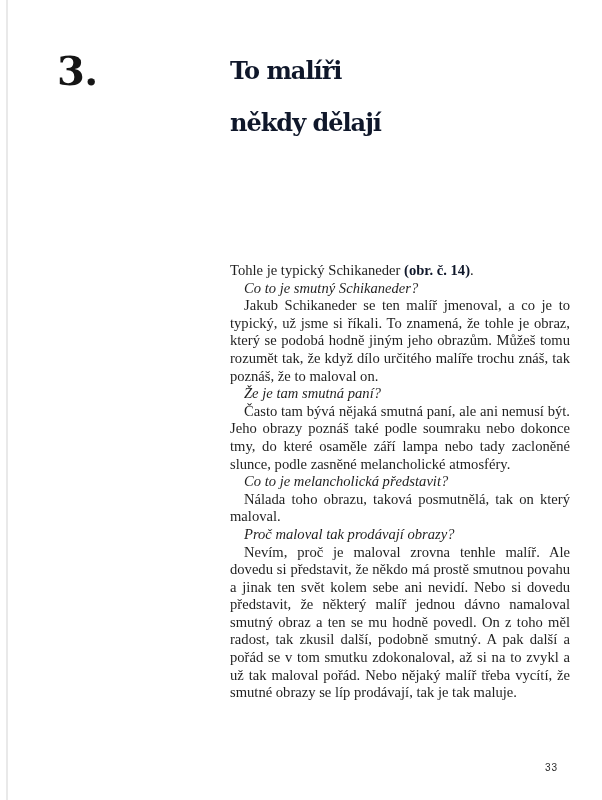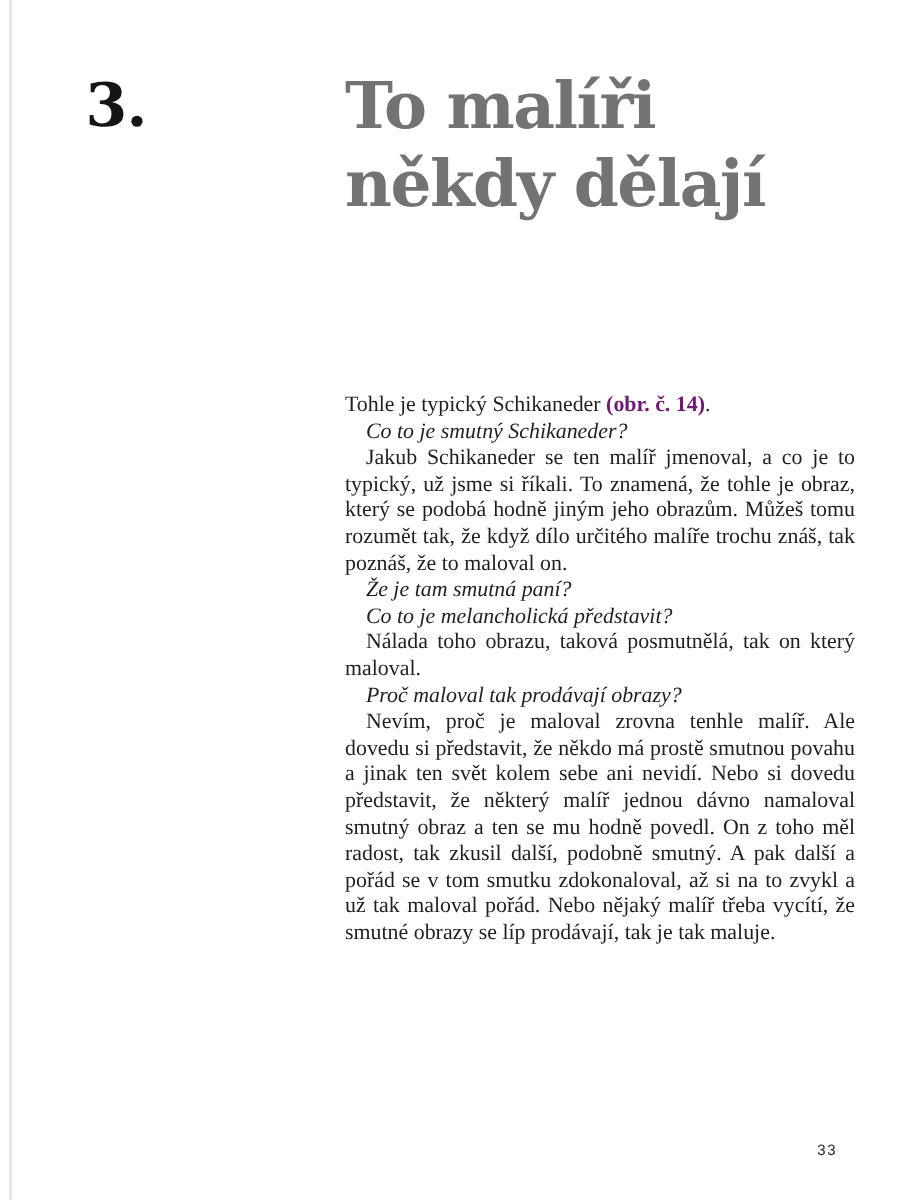--- a/index.html
+++ b/index.html
@@ -34,23 +34,23 @@
     line-height: 52px;
     color: #151515;
     letter-spacing: -0.5px;
   }
   .chapter-title {
     position: absolute;
     left: 230px;
     top: 45px;
     font-family: "DejaVu Serif", serif;
     font-weight: 700;
-    font-size: 43px;
+    font-size: 24px;
     line-height: 52px;
-    color: #737373;
+    color: #0f172a;
     letter-spacing: -1px;
   }
   .body-text {
     position: absolute;
     left: 230px;
     top: 262px;
     width: 340px;
     font-family: "Liberation Serif", serif;
     font-size: 14.6px;
     line-height: 17.6px;
@@ -63,21 +63,21 @@
     text-indent: 14px;
     hyphens: auto;
   }
   .body-text p.opening {
     text-indent: 0;
   }
   .body-text p.question {
     font-style: italic;
   }
   .figure-ref {
-    color: #701a75;
+    color: #0f172a;
     font-weight: 700;
     cursor: pointer;
   }
   .page-number {
     position: absolute;
     right: 44px;
     top: 762px;
     font-family: Liberation Sans, sans-serif;
     font-size: 10px;
     letter-spacing: 1px;
@@ -101,20 +101,21 @@
   <div class="body-text">
 
     <p class="opening"><span>Tohle je typický Schikaneder </span><span class="figure-ref">(obr. č. 14)</span><span>.</span></p>
 
     <p class="question">Co to je smutný Schikaneder?</p>
 
     <p class="answer">Jakub Schikaneder se ten malíř jmenoval, a co je to typický, už jsme si říkali. To znamená, že tohle je obraz, který se podobá hodně jiným jeho obrazům. Můžeš tomu rozumět tak, že když dílo určitého malíře trochu znáš, tak poznáš, že to maloval on.</p>
 
     <p class="question">Že je tam smutná paní?</p>
 
+    <p class="answer">Často tam bývá nějaká smutná paní, ale ani nemusí být. Jeho obrazy poznáš také podle soumraku nebo dokonce tmy, do které osaměle září lampa nebo tady zacloněné slunce, podle zasněné melancholické atmosféry.</p>
 
     <p class="question">Co to je melancholická představit?</p>
 
     <p class="answer">Nálada toho obrazu, taková posmutnělá, tak on který maloval.</p>
 
     <p class="question">Proč maloval tak prodávají obrazy?</p>
 
     <p class="answer">Nevím, proč je maloval zrovna tenhle malíř. Ale dovedu si představit, že někdo má prostě smutnou povahu a jinak ten svět kolem sebe ani nevidí. Nebo si dovedu představit, že některý malíř jednou dávno namaloval smutný obraz a ten se mu hodně povedl. On z toho měl radost, tak zkusil další, podobně smutný. A pak další a pořád se v tom smutku zdokonaloval, až si na to zvykl a už tak maloval pořád. Nebo nějaký malíř třeba vycítí, že smutné obrazy se líp prodávají, tak je tak maluje.</p>
 
   </div>

